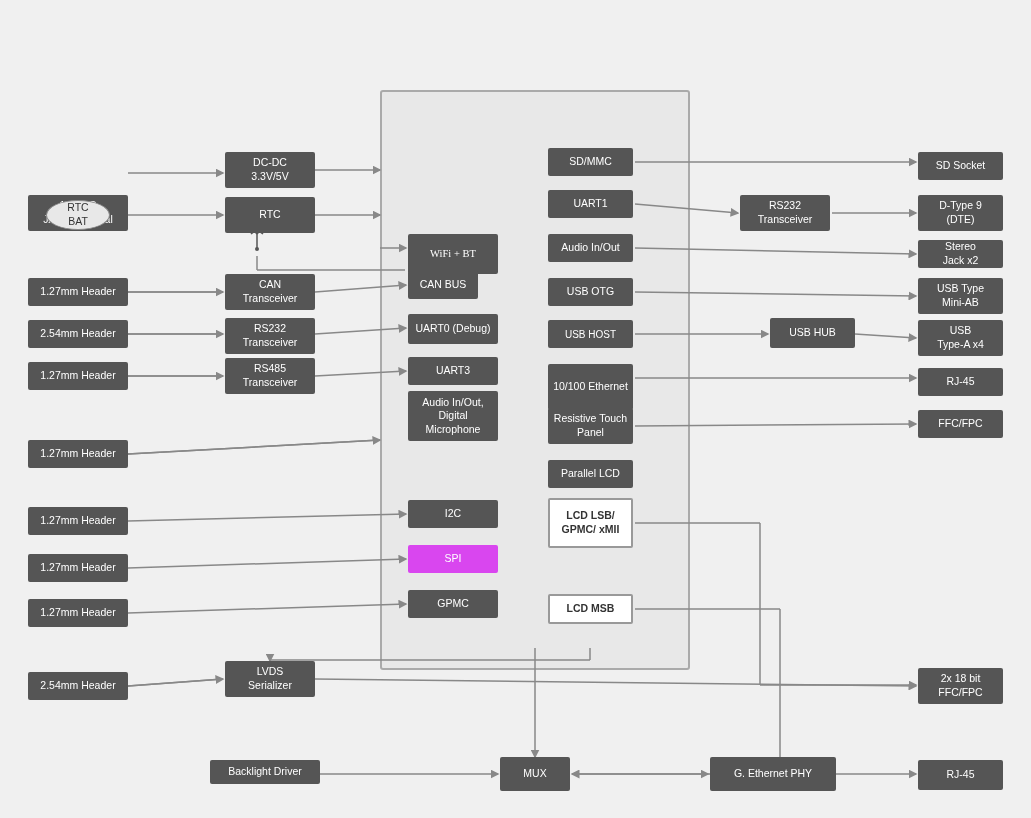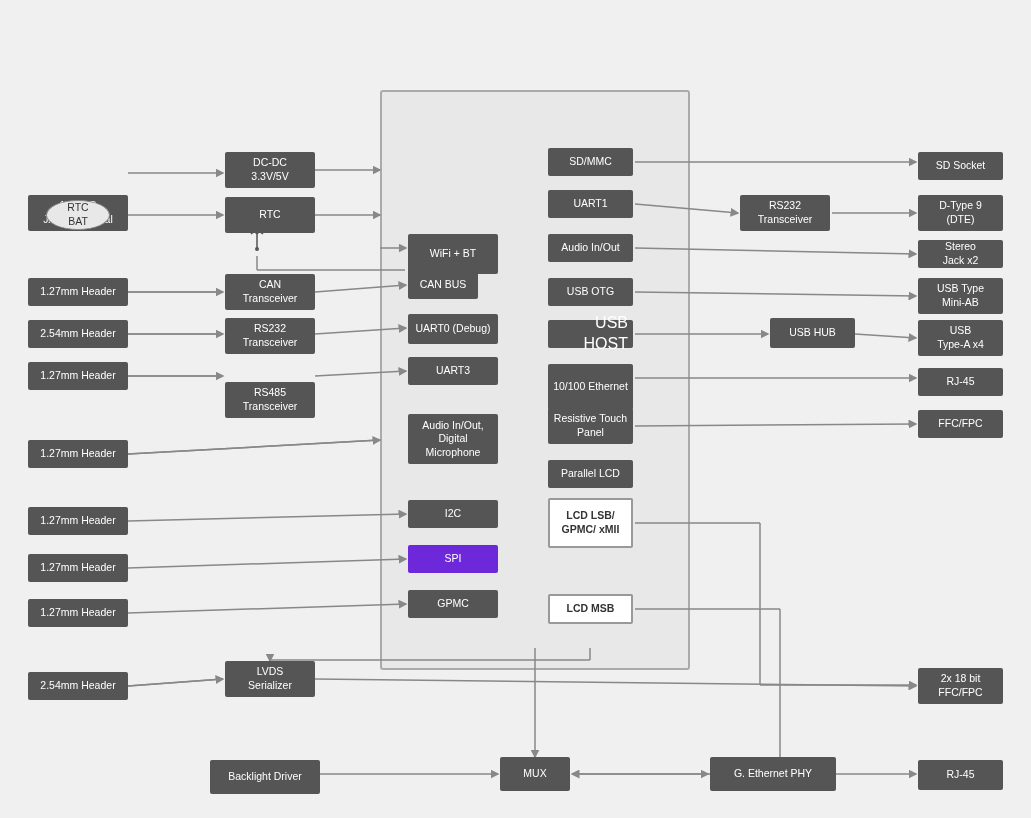--- a/index.html
+++ b/index.html
@@ -208,36 +208,36 @@
     <div class="block" style="position: absolute; top: 362px; left: 28px; width: 100px; height: 28px; display: flex; align-items: center; justify-content: center; text-align: center; line-height: 1.3; font-size: 10.5px; padding: 3px 5px; border-radius: 2px; background: rgb(85, 85, 85); color: rgb(255, 255, 255);">1.27mm Header</div>
     <div class="block" style="position: absolute; top: 440px; left: 28px; width: 100px; height: 28px; display: flex; align-items: center; justify-content: center; text-align: center; line-height: 1.3; font-size: 10.5px; padding: 3px 5px; border-radius: 2px; background: rgb(85, 85, 85); color: rgb(255, 255, 255);">1.27mm Header</div>
     <div class="block" style="position: absolute; top: 507px; left: 28px; width: 100px; height: 28px; display: flex; align-items: center; justify-content: center; text-align: center; line-height: 1.3; font-size: 10.5px; padding: 3px 5px; border-radius: 2px; background: rgb(85, 85, 85); color: rgb(255, 255, 255);">1.27mm Header</div>
     <div class="block" style="position: absolute; top: 554px; left: 28px; width: 100px; height: 28px; display: flex; align-items: center; justify-content: center; text-align: center; line-height: 1.3; font-size: 10.5px; padding: 3px 5px; border-radius: 2px; background: rgb(85, 85, 85); color: rgb(255, 255, 255);">1.27mm Header</div>
     <div class="block" style="position: absolute; top: 599px; left: 28px; width: 100px; height: 28px; display: flex; align-items: center; justify-content: center; text-align: center; line-height: 1.3; font-size: 10.5px; padding: 3px 5px; border-radius: 2px; background: rgb(85, 85, 85); color: rgb(255, 255, 255);">1.27mm Header</div>
     <div class="block" style="position: absolute; top: 672px; left: 28px; width: 100px; height: 28px; display: flex; align-items: center; justify-content: center; text-align: center; line-height: 1.3; font-size: 10.5px; padding: 3px 5px; border-radius: 2px; background: rgb(85, 85, 85); color: rgb(255, 255, 255);">2.54mm Header</div>
     <div class="block" style="position: absolute; top: 152px; left: 225px; width: 90px; height: 36px; display: flex; align-items: center; justify-content: center; text-align: center; line-height: 1.3; font-size: 10.5px; padding: 3px 5px; border-radius: 2px; background: rgb(85, 85, 85); color: rgb(255, 255, 255);">DC-DC<br>3.3V/5V</div>
     <div class="block" style="position: absolute; top: 197px; left: 225px; width: 90px; height: 36px; display: flex; align-items: center; justify-content: center; text-align: center; line-height: 1.3; font-size: 10.5px; padding: 3px 5px; border-radius: 2px; background: rgb(85, 85, 85); color: rgb(255, 255, 255);">RTC</div>
     <div class="block" style="position: absolute; top: 274px; left: 225px; width: 90px; height: 36px; display: flex; align-items: center; justify-content: center; text-align: center; line-height: 1.3; font-size: 10.5px; padding: 3px 5px; border-radius: 2px; background: rgb(85, 85, 85); color: rgb(255, 255, 255);">CAN<br>Transceiver</div>
     <div class="block" style="position: absolute; top: 318px; left: 225px; width: 90px; height: 36px; display: flex; align-items: center; justify-content: center; text-align: center; line-height: 1.3; font-size: 10.5px; padding: 3px 5px; border-radius: 2px; background: rgb(85, 85, 85); color: rgb(255, 255, 255);">RS232<br>Transceiver</div>
-    <div class="block" style="position: absolute; top: 382px; left: 225px; width: 90px; height: 36px; display: flex; align-items: center; justify-content: center; text-align: center; line-height: 1.3; font-size: 10.5px; padding: 3px 5px; border-radius: 2px; background: rgb(85, 85, 85); color: rgb(255, 255, 255);">RS485<br>Transceiver</div>
+    <div class="block" style="position: absolute; top: 358px; left: 225px; width: 90px; height: 36px; display: flex; align-items: center; justify-content: center; text-align: center; line-height: 1.3; font-size: 10.5px; padding: 3px 5px; border-radius: 2px; background: rgb(85, 85, 85); color: rgb(255, 255, 255);">RS485<br>Transceiver</div>
     <div class="block" style="position: absolute; top: 661px; left: 225px; width: 90px; height: 36px; display: flex; align-items: center; justify-content: center; text-align: center; line-height: 1.3; font-size: 10.5px; padding: 3px 5px; border-radius: 2px; background: rgb(85, 85, 85); color: rgb(255, 255, 255);">LVDS<br>Serializer</div>
-    <div class="block" style="position: absolute; top: 760px; left: 210px; width: 110px; height: 34px; display: flex; align-items: center; justify-content: center; text-align: center; line-height: 1.3; font-size: 10.5px; padding: 3px 5px; border-radius: 2px; background: rgb(85, 85, 85); color: rgb(255, 255, 255);">Backlight Driver</div>
-    <div class="block" style="position: absolute; top: 234px; left: 408px; width: 90px; height: 40px; display: flex; align-items: center; justify-content: center; text-align: center; line-height: 1.3; font-size: 10.5px; padding: 3px 5px; border-radius: 2px; background: rgb(85, 85, 85); color: rgb(255, 255, 255);">WiFi + BT</div>
+    <div class="block" style="position: absolute; top: 760px; left: 210px; width: 110px; height: 24px; display: flex; align-items: center; justify-content: center; text-align: center; line-height: 1.3; font-size: 10.5px; padding: 3px 5px; border-radius: 2px; background: rgb(85, 85, 85); color: rgb(255, 255, 255);">Backlight Driver</div>
+    <div class="block" style="position: absolute; top: 234px; left: 408px; width: 90px; height: 40px; display: flex; align-items: center; justify-content: center; text-align: center; line-height: 1.3; font-size: 10.5px; padding: 3px 5px; border-radius: 2px; background: rgb(85, 85, 85); color: rgb(255, 255, 255); font-family: Liberation Serif, serif;">WiFi + BT</div>
     <div class="block" style="position: absolute; top: 271px; left: 408px; width: 70px; height: 28px; display: flex; align-items: center; justify-content: center; text-align: center; line-height: 1.3; font-size: 10.5px; padding: 3px 5px; border-radius: 2px; background: rgb(85, 85, 85); color: rgb(255, 255, 255);">CAN BUS</div>
     <div class="block" style="position: absolute; top: 314px; left: 408px; width: 90px; height: 30px; display: flex; align-items: center; justify-content: center; text-align: center; line-height: 1.3; font-size: 10.5px; padding: 3px 5px; border-radius: 2px; background: rgb(85, 85, 85); color: rgb(255, 255, 255);">UART0 (Debug)</div>
     <div class="block" style="position: absolute; top: 357px; left: 408px; width: 90px; height: 28px; display: flex; align-items: center; justify-content: center; text-align: center; line-height: 1.3; font-size: 10.5px; padding: 3px 5px; border-radius: 2px; background: rgb(85, 85, 85); color: rgb(255, 255, 255);">UART3</div>
-    <div class="block" style="position: absolute; top: 414px; left: 408px; width: 90px; height: 50px; display: flex; align-items: center; justify-content: center; text-align: center; line-height: 1.3; font-size: 10.5px; padding: 3px 5px; border-radius: 2px; background: rgb(85, 85, 85); color: rgb(255, 255, 255);">Audio In/Out,<br>Digital<br>Microphone</div>
+    <div class="block" style="position: absolute; top: 391px; left: 408px; width: 90px; height: 50px; display: flex; align-items: center; justify-content: center; text-align: center; line-height: 1.3; font-size: 10.5px; padding: 3px 5px; border-radius: 2px; background: rgb(85, 85, 85); color: rgb(255, 255, 255);">Audio In/Out,<br>Digital<br>Microphone</div>
     <div class="block" style="position: absolute; top: 500px; left: 408px; width: 90px; height: 28px; display: flex; align-items: center; justify-content: center; text-align: center; line-height: 1.3; font-size: 10.5px; padding: 3px 5px; border-radius: 2px; background: rgb(85, 85, 85); color: rgb(255, 255, 255);">I2C</div>
-    <div class="block" style="position: absolute; top: 545px; left: 408px; width: 90px; height: 28px; display: flex; align-items: center; justify-content: center; text-align: center; line-height: 1.3; font-size: 10.5px; padding: 11px 5px; border-radius: 2px; background: #6d28d9; color: rgb(255, 255, 255);">SPI</div>
+    <div class="block" style="position: absolute; top: 545px; left: 408px; width: 90px; height: 28px; display: flex; align-items: center; justify-content: center; text-align: center; line-height: 1.3; font-size: 10.5px; padding: 11px 5px; border-radius: 2px; background: #d946ef; color: rgb(255, 255, 255);">SPI</div>
     <div class="block" style="position: absolute; top: 590px; left: 408px; width: 90px; height: 28px; display: flex; align-items: center; justify-content: center; text-align: center; line-height: 1.3; font-size: 10.5px; padding: 3px 5px; border-radius: 2px; background: rgb(85, 85, 85); color: rgb(255, 255, 255);">GPMC</div>
     <div class="block" style="position: absolute; top: 148px; left: 548px; width: 85px; height: 28px; display: flex; align-items: center; justify-content: center; text-align: center; line-height: 1.3; font-size: 10.5px; padding: 3px 5px; border-radius: 2px; background: rgb(85, 85, 85); color: rgb(255, 255, 255);">SD/MMC</div>
     <div class="block" style="position: absolute; top: 190px; left: 548px; width: 85px; height: 28px; display: flex; align-items: center; justify-content: center; text-align: center; line-height: 1.3; font-size: 10.5px; padding: 13px 5px; border-radius: 2px; background: rgb(85, 85, 85); color: rgb(255, 255, 255);">UART1</div>
     <div class="block" style="position: absolute; top: 234px; left: 548px; width: 85px; height: 28px; display: flex; align-items: center; justify-content: center; text-align: center; line-height: 1.3; font-size: 10.5px; padding: 3px 5px; border-radius: 2px; background: rgb(85, 85, 85); color: rgb(255, 255, 255);">Audio In/Out</div>
     <div class="block" style="position: absolute; top: 278px; left: 548px; width: 85px; height: 28px; display: flex; align-items: center; justify-content: center; text-align: center; line-height: 1.3; font-size: 10.5px; padding: 3px 5px; border-radius: 2px; background: rgb(85, 85, 85); color: rgb(255, 255, 255);">USB OTG</div>
-    <div class="block" style="position: absolute; top: 320px; left: 548px; width: 85px; height: 28px; display: flex; align-items: center; justify-content: center; text-align: right; line-height: 1.3; font-size: 16px; padding: 3px 5px; border-radius: 2px; background: rgb(85, 85, 85); color: rgb(255, 255, 255);">USB HOST</div>
+    <div class="block" style="position: absolute; top: 320px; left: 548px; width: 85px; height: 28px; display: flex; align-items: center; justify-content: center; text-align: right; line-height: 1.3; font-size: 10px; padding: 3px 5px; border-radius: 2px; background: rgb(85, 85, 85); color: rgb(255, 255, 255);">USB HOST</div>
     <div class="block" style="position: absolute; top: 364px; left: 548px; width: 85px; height: 46px; display: flex; align-items: center; justify-content: center; text-align: center; line-height: 1.3; font-size: 10.5px; padding: 3px 5px; border-radius: 2px; background: rgb(85, 85, 85); color: rgb(255, 255, 255);">10/100 Ethernet</div>
     <div class="block" style="position: absolute; top: 408px; left: 548px; width: 85px; height: 36px; display: flex; align-items: center; justify-content: center; text-align: center; line-height: 1.3; font-size: 10.5px; padding: 3px 5px; border-radius: 2px; background: rgb(85, 85, 85); color: rgb(255, 255, 255);">Resistive Touch<br>Panel</div>
     <div class="block" style="position: absolute; top: 460px; left: 548px; width: 85px; height: 28px; display: flex; align-items: center; justify-content: center; text-align: center; line-height: 1.3; font-size: 10.5px; padding: 3px 5px; border-radius: 2px; background: rgb(85, 85, 85); color: rgb(255, 255, 255);">Parallel LCD</div>
     <div class="block-light" style="position: absolute; top: 498px; left: 548px; width: 85px; height: 50px; display: flex; align-items: center; justify-content: center; text-align: center; line-height: 1.3; font-size: 10.5px; padding: 3px 5px; border-radius: 2px; background: rgb(255, 255, 255); border: 2px solid rgb(153, 153, 153); color: rgb(51, 51, 51); font-weight: bold;">LCD LSB/<br>GPMC/ xMII</div>
     <div class="block-light" style="position: absolute; top: 594px; left: 548px; width: 85px; height: 30px; display: flex; align-items: center; justify-content: center; text-align: center; line-height: 1.3; font-size: 10.5px; padding: 3px 5px; border-radius: 2px; background: rgb(255, 255, 255); border: 2px solid rgb(153, 153, 153); color: rgb(51, 51, 51); font-weight: bold;">LCD MSB</div>
     <div class="block" style="position: absolute; top: 152px; left: 918px; width: 85px; height: 28px; display: flex; align-items: center; justify-content: center; text-align: center; line-height: 1.3; font-size: 10.5px; padding: 3px 5px; border-radius: 2px; background: rgb(85, 85, 85); color: rgb(255, 255, 255);">SD Socket</div>
     <div class="block" style="position: absolute; top: 195px; left: 918px; width: 85px; height: 36px; display: flex; align-items: center; justify-content: center; text-align: center; line-height: 1.3; font-size: 10.5px; padding: 3px 5px; border-radius: 2px; background: rgb(85, 85, 85); color: rgb(255, 255, 255);">D-Type 9<br>(DTE)</div>
     <div class="block" style="position: absolute; top: 240px; left: 918px; width: 85px; height: 28px; display: flex; align-items: center; justify-content: center; text-align: center; line-height: 1.3; font-size: 10.5px; padding: 3px 5px; border-radius: 2px; background: rgb(85, 85, 85); color: rgb(255, 255, 255);">Stereo<br>Jack x2</div>
     <div class="block" style="position: absolute; top: 278px; left: 918px; width: 85px; height: 36px; display: flex; align-items: center; justify-content: center; text-align: center; line-height: 1.3; font-size: 10.5px; padding: 3px 5px; border-radius: 2px; background: rgb(85, 85, 85); color: rgb(255, 255, 255);">USB Type<br>Mini-AB</div>
     <div class="block" style="position: absolute; top: 320px; left: 918px; width: 85px; height: 36px; display: flex; align-items: center; justify-content: center; text-align: center; line-height: 1.3; font-size: 10.5px; padding: 3px 5px; border-radius: 2px; background: rgb(85, 85, 85); color: rgb(255, 255, 255);">USB<br>Type-A x4</div>

